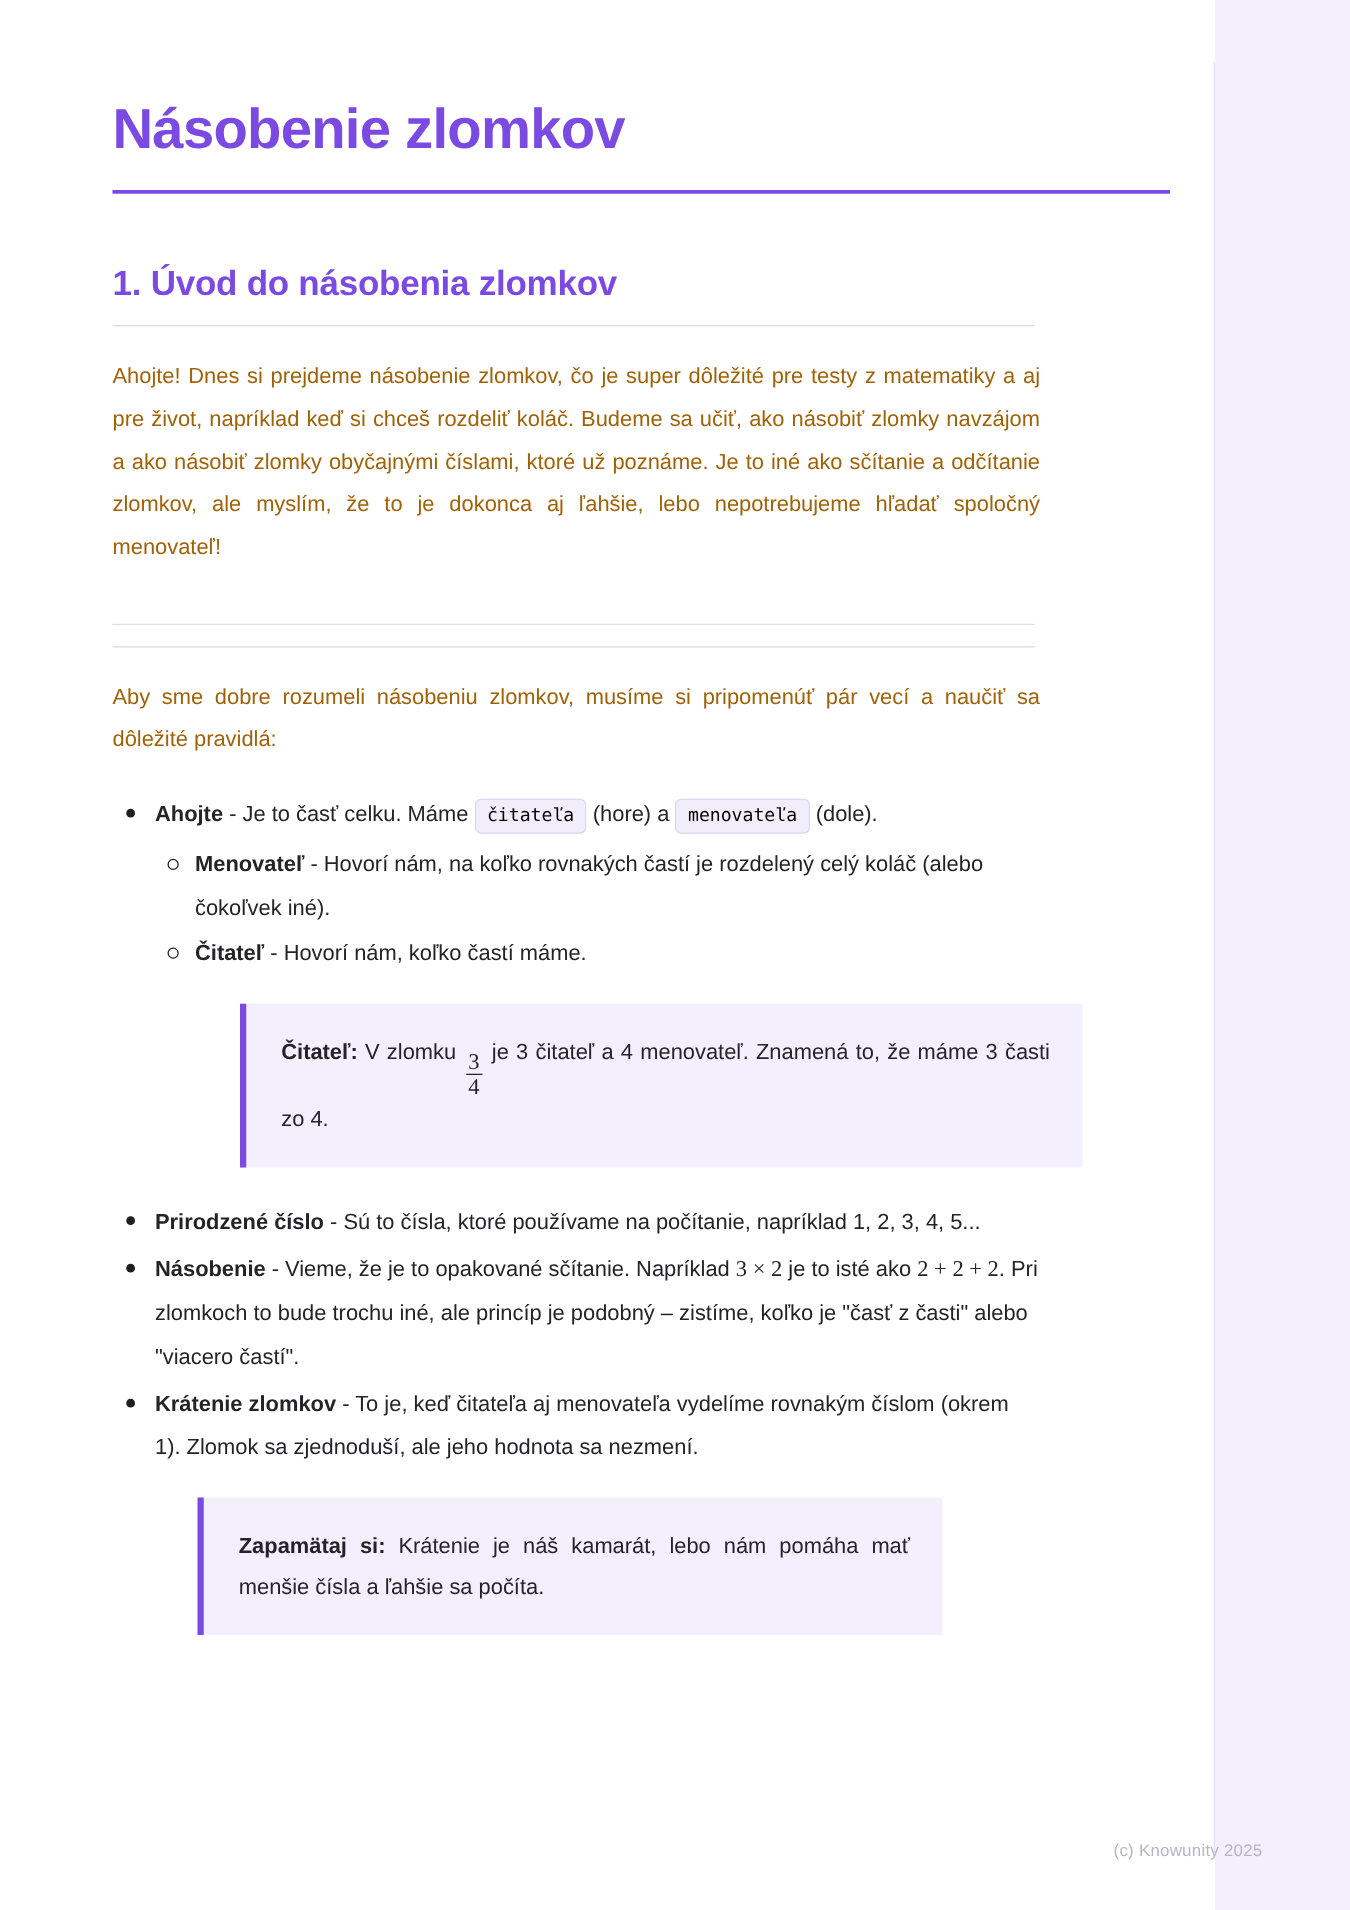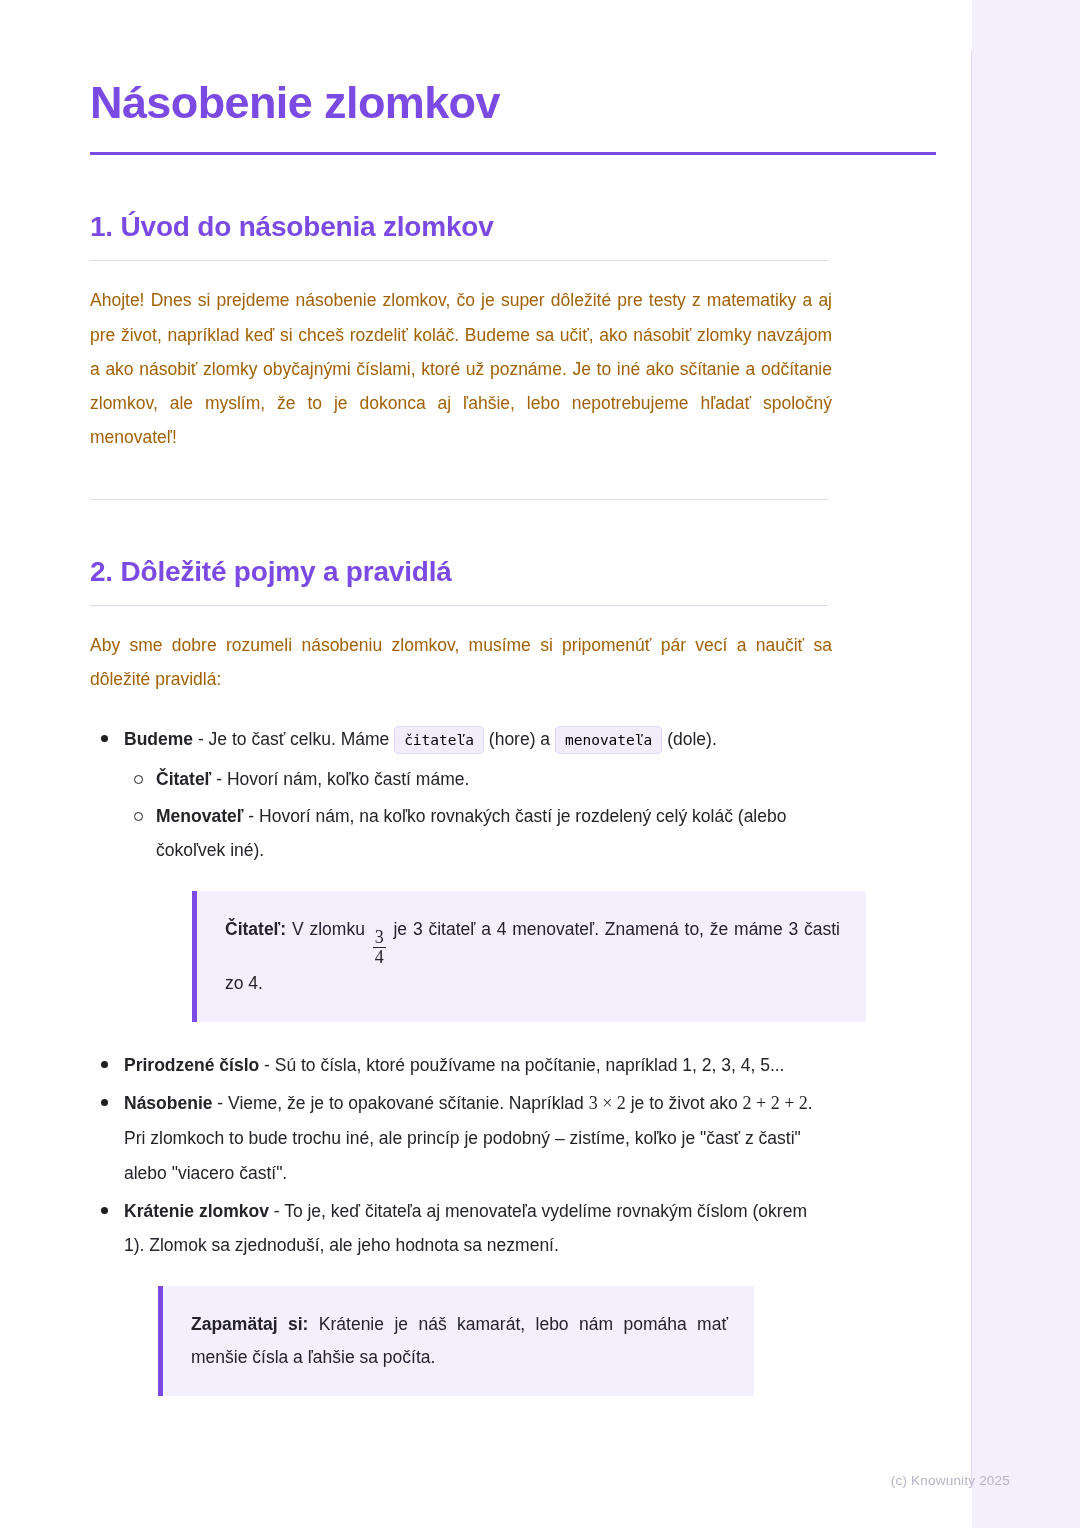--- a/index.html
+++ b/index.html
@@ -193,52 +193,51 @@
 
     <h1 class="doc-title">Násobenie zlomkov</h1>
     <div class="title-rule"></div>
 
     <h2 class="section-title">1. Úvod do násobenia zlomkov</h2>
     <div class="section-rule"></div>
     <p class="body-text">Ahojte! Dnes si prejdeme násobenie zlomkov, čo je super dôležité pre testy z matematiky a aj pre život, napríklad keď si chceš rozdeliť koláč. Budeme sa učiť, ako násobiť zlomky navzájom a ako násobiť zlomky obyčajnými číslami, ktoré už poznáme. Je to iné ako sčítanie a odčítanie zlomkov, ale myslím, že to je dokonca aj ľahšie, lebo nepotrebujeme hľadať spoločný menovateľ!</p>
 
     <div class="divider"></div>
 
-    <h2 class="section-title">2. Dôležité pojmy a pravidlá</h2>
     <div class="section-rule"></div>
     <p class="body-text">Aby sme dobre rozumeli násobeniu zlomkov, musíme si pripomenúť pár vecí a naučiť sa dôležité pravidlá:</p>
 
     <ul class="bullets">
 
       <li>
-        <strong>Budeme</strong><span> - Je to časť celku. Máme </span><code class="inline">čitateľa</code><span> (hore) a </span><code class="inline">menovateľa</code><span> (dole).</span>
+        <strong>Ahojte</strong><span> - Je to časť celku. Máme </span><code class="inline">čitateľa</code><span> (hore) a </span><code class="inline">menovateľa</code><span> (dole).</span>
 
         <ul class="sub">
           <li>
-            <strong>Čitateľ</strong><span> - Hovorí nám, koľko častí máme.</span>
+            <strong>Menovateľ</strong><span> - Hovorí nám, na koľko rovnakých častí je rozdelený celý koláč (alebo čokoľvek iné).</span>
           </li>
           <li>
-            <strong>Menovateľ</strong><span> - Hovorí nám, na koľko rovnakých častí je rozdelený celý koláč (alebo čokoľvek iné).</span>
+            <strong>Čitateľ</strong><span> - Hovorí nám, koľko častí máme.</span>
           </li>
         </ul>
 
         <div class="callout indented">
           <strong>Čitateľ:</strong><span> V zlomku </span><span class="frac math">
               <span class="num">3</span>
               <span class="den">4</span>
             </span><span> je 3 čitateľ a 4 menovateľ. Znamená to, že máme 3 časti zo 4.</span>
         </div>
       </li>
 
       <li style="margin-top:26px;">
         <strong>Prirodzené číslo</strong><span> - Sú to čísla, ktoré používame na počítanie, napríklad 1, 2, 3, 4, 5...</span>
       </li>
 
       <li>
-        <strong>Násobenie</strong><span> - Vieme, že je to opakované sčítanie. Napríklad </span><span class="math">3 × 2</span><span> je to život ako </span><span class="math">2 + 2 + 2</span><span>. Pri zlomkoch to bude trochu iné, ale princíp je podobný – zistíme, koľko je "časť z časti" alebo "viacero častí".</span>
+        <strong>Násobenie</strong><span> - Vieme, že je to opakované sčítanie. Napríklad </span><span class="math">3 × 2</span><span> je to isté ako </span><span class="math">2 + 2 + 2</span><span>. Pri zlomkoch to bude trochu iné, ale princíp je podobný – zistíme, koľko je "časť z časti" alebo "viacero častí".</span>
       </li>
 
       <li>
         <strong>Krátenie zlomkov</strong><span> - To je, keď čitateľa aj menovateľa vydelíme rovnakým číslom (okrem 1). Zlomok sa zjednoduší, ale jeho hodnota sa nezmení.</span>
 
         <div class="callout indented2">
           <strong>Zapamätaj si:</strong><span> Krátenie je náš kamarát, lebo nám pomáha mať menšie čísla a ľahšie sa počíta.</span>
         </div>
       </li>
 

